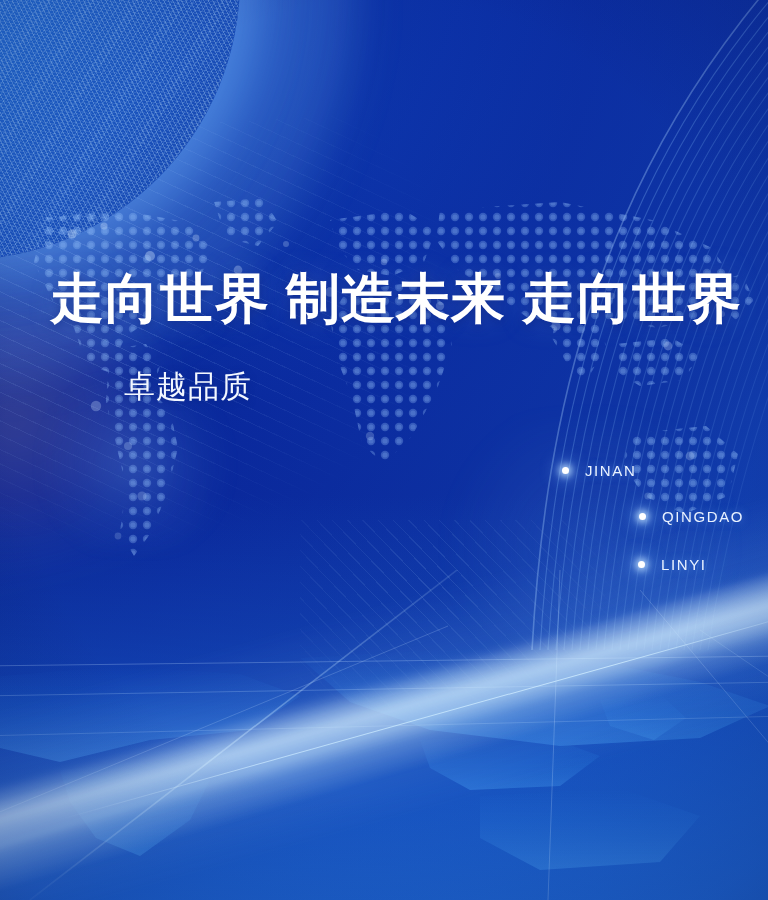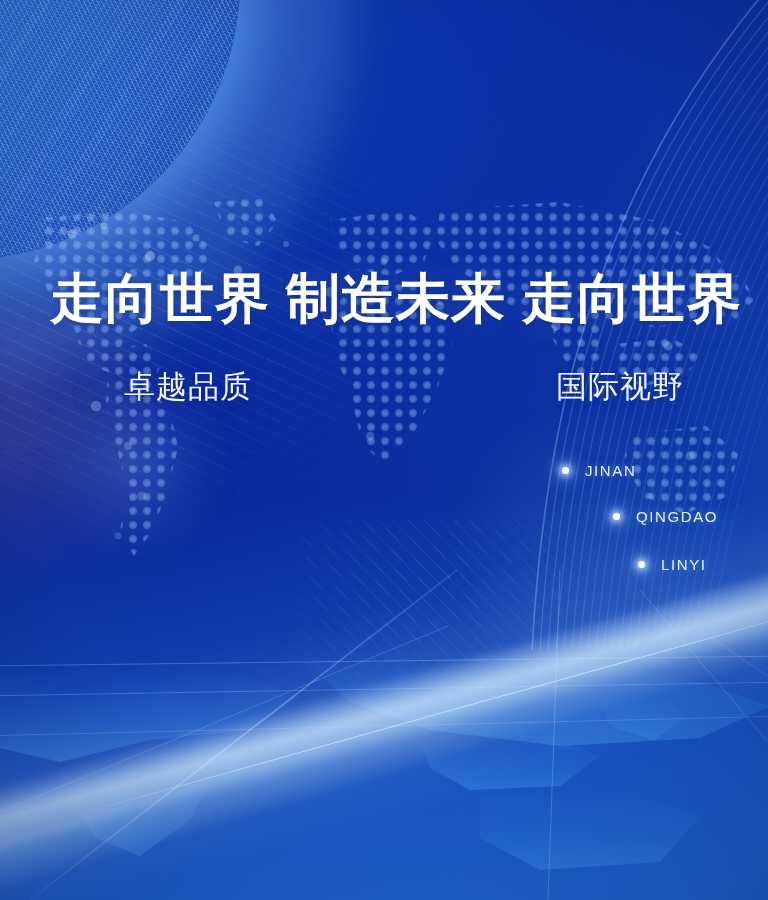--- a/index.html
+++ b/index.html
@@ -238,21 +238,21 @@
   }
   .city-label{
     margin-left:16px;
     font-family:"Liberation Sans", sans-serif;
     font-size:15px;
     letter-spacing:1.6px;
     color:#e9f2ff;
     text-shadow:0 0 8px rgba(120,180,255,0.55);
   }
   #city-jinan  { left:562px; top:462px; }
-  #city-qingdao{ left:613px; top:508px; }
+  #city-qingdao{ left:639px; top:508px; }
   #city-linyi  { left:604px; top:556px;padding-left:34px; }
 
   
   .vignette{
     position:absolute; inset:0;
     pointer-events:none;
     background:radial-gradient(ellipse 88% 80% at 50% 44%,
       rgba(0,0,0,0) 55%, rgba(4,16,80,0.22) 85%, rgba(3,12,70,0.38) 100%);
   }
 </style>
@@ -416,21 +416,20 @@
   <div class="hairline"></div>
 
   <div class="vignette"></div>
 
   <div class="copy">
 
     <h1 class="headline"><span>走向世界</span><span class="gap"></span><span>制造未来</span><span class="gap"></span><span>走向世界</span></h1>
 
     <div class="subline">
       <span>卓越品质</span>
-      <span>国际视野</span>
     </div>
 
     <div class="city" id="city-jinan">
       <span class="city-dot"></span>
       <span class="city-label">JINAN</span>
     </div>
 
     <div class="city" id="city-qingdao">
       <span class="city-dot"></span>
       <span class="city-label">QINGDAO</span>

